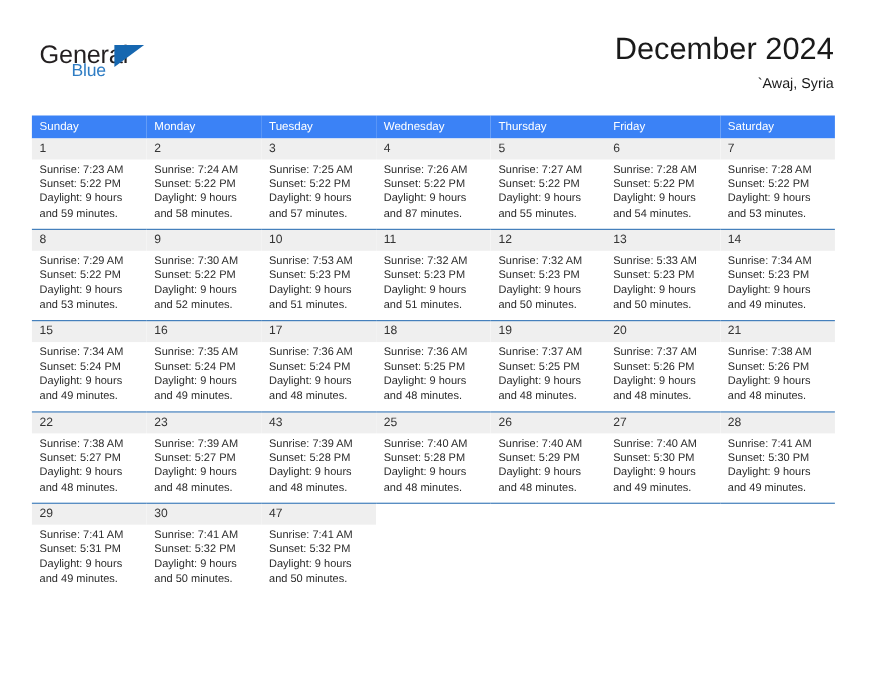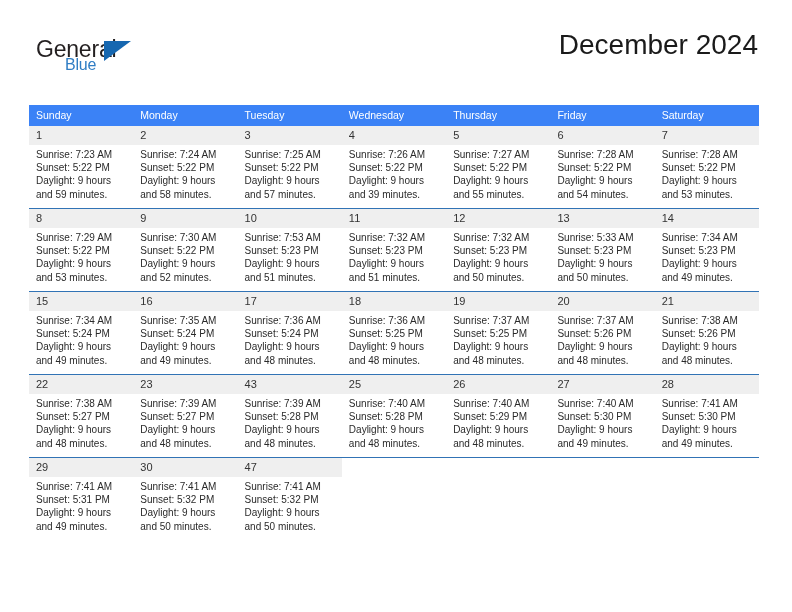--- a/index.html
+++ b/index.html
@@ -148,20 +148,21 @@
   <div class="header">
 
     <div class="logo">
       <span class="logo-general">General</span>
       <span class="logo-triangle"></span>
       <span class="logo-blue">Blue</span>
     </div>
 
     <div class="title-block">
       <div class="cal-title">December 2024</div>
+      <div class="cal-subtitle">`Awaj, Syria</div>
     </div>
 
   </div>
 
   <table class="calendar">
     <thead>
       <tr>
         <th>Sunday</th>
         <th>Monday</th>
         <th>Tuesday</th>
@@ -199,21 +200,21 @@
               <div>Daylight: 9 hours</div>
               <div>and 57 minutes.</div>
             </div>
           </td>
           <td>
             <span class="daynum">4</span>
             <div class="cellbody">
               <div>Sunrise: 7:26 AM</div>
               <div>Sunset: 5:22 PM</div>
               <div>Daylight: 9 hours</div>
-              <div>and 39 minutes.</div>
+              <div>and 87 minutes.</div>
             </div>
           </td>
           <td>
             <span class="daynum">5</span>
             <div class="cellbody">
               <div>Sunrise: 7:27 AM</div>
               <div>Sunset: 5:22 PM</div>
               <div>Daylight: 9 hours</div>
               <div>and 55 minutes.</div>
             </div>

